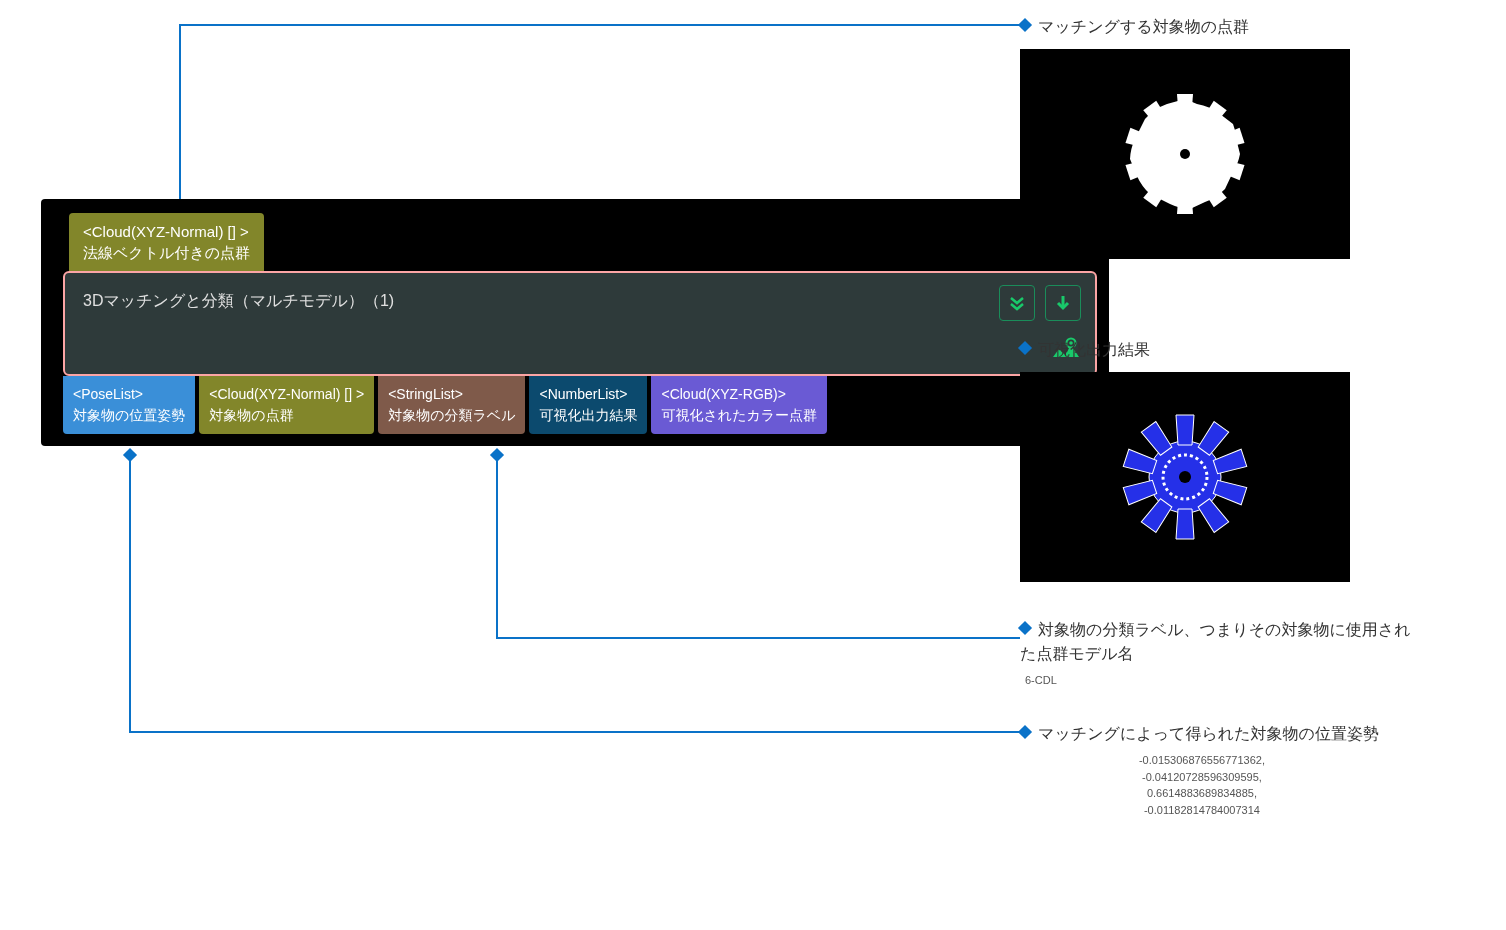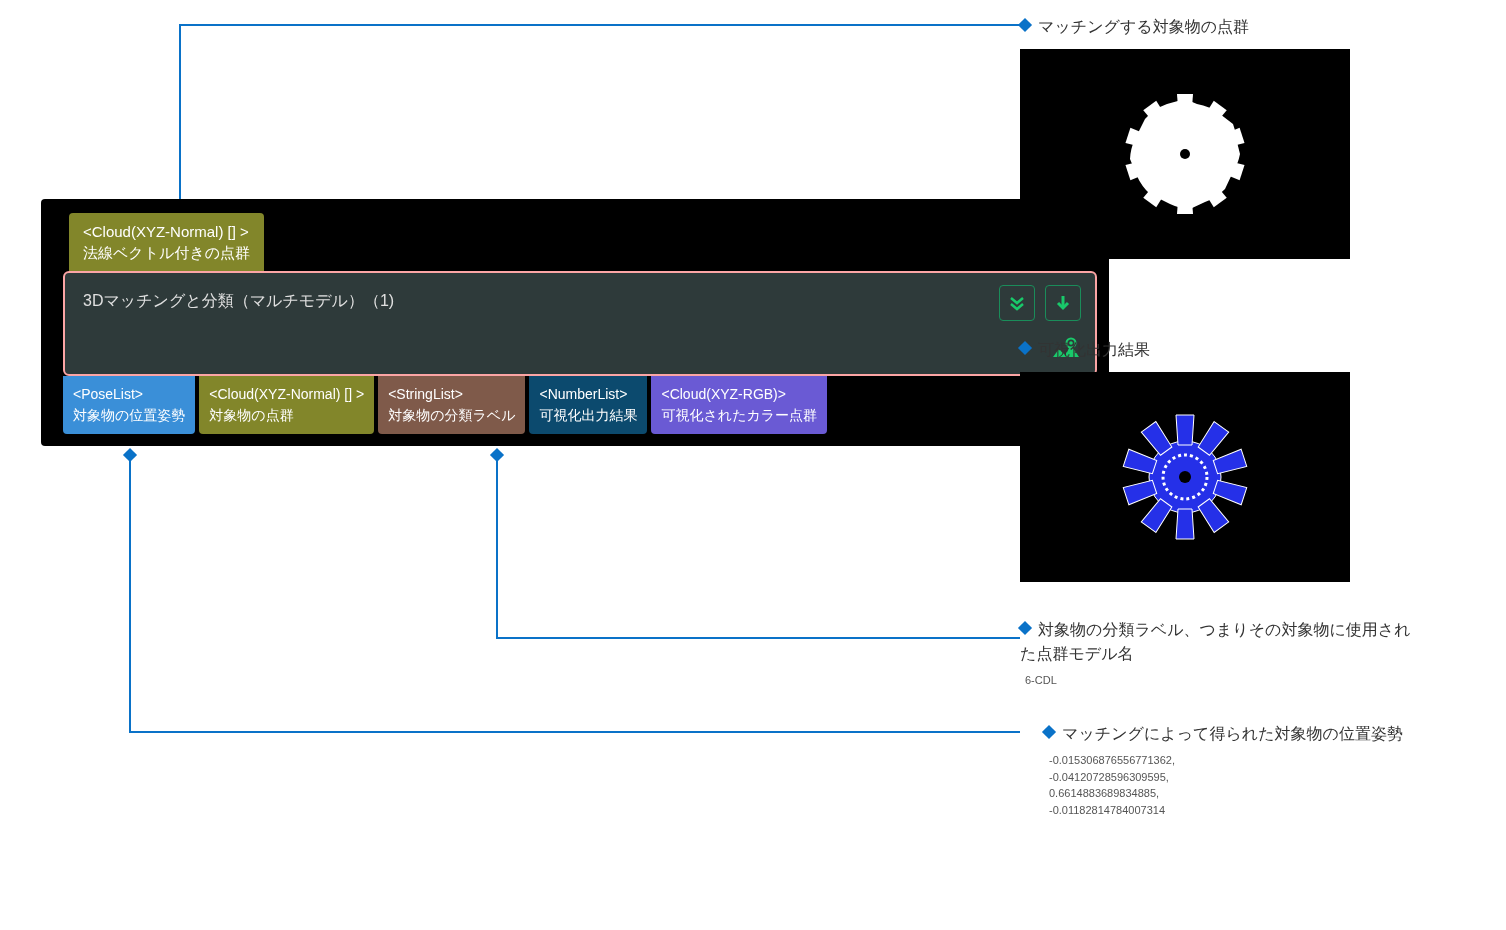--- a/index.html
+++ b/index.html
@@ -262,21 +262,21 @@
       </g>
     </svg>
   </div>
 </div>
 
 <div class="annotation" style="left:1020px; top:618px;">
   <span class="annotation-diamond"></span><span>対象物の分類ラベル、つまりその対象物に使用された点群モデル名</span>
   <div class="annotation-body">6-CDL</div>
 </div>
 
-<div class="annotation" style="left:1044px; top:722px;">
+<div class="annotation" style="left:1020px; top:722px;text-align:center;">
   <span class="annotation-diamond"></span><span>マッチングによって得られた対象物の位置姿勢</span>
   <div class="annotation-body" id="pose-values">
       <div>-0.015306876556771362,</div>
       <div>-0.04120728596309595,</div>
       <div>0.6614883689834885,</div>
       <div>-0.01182814784007314</div>
     </div>
 </div>
 
 </body></html>

